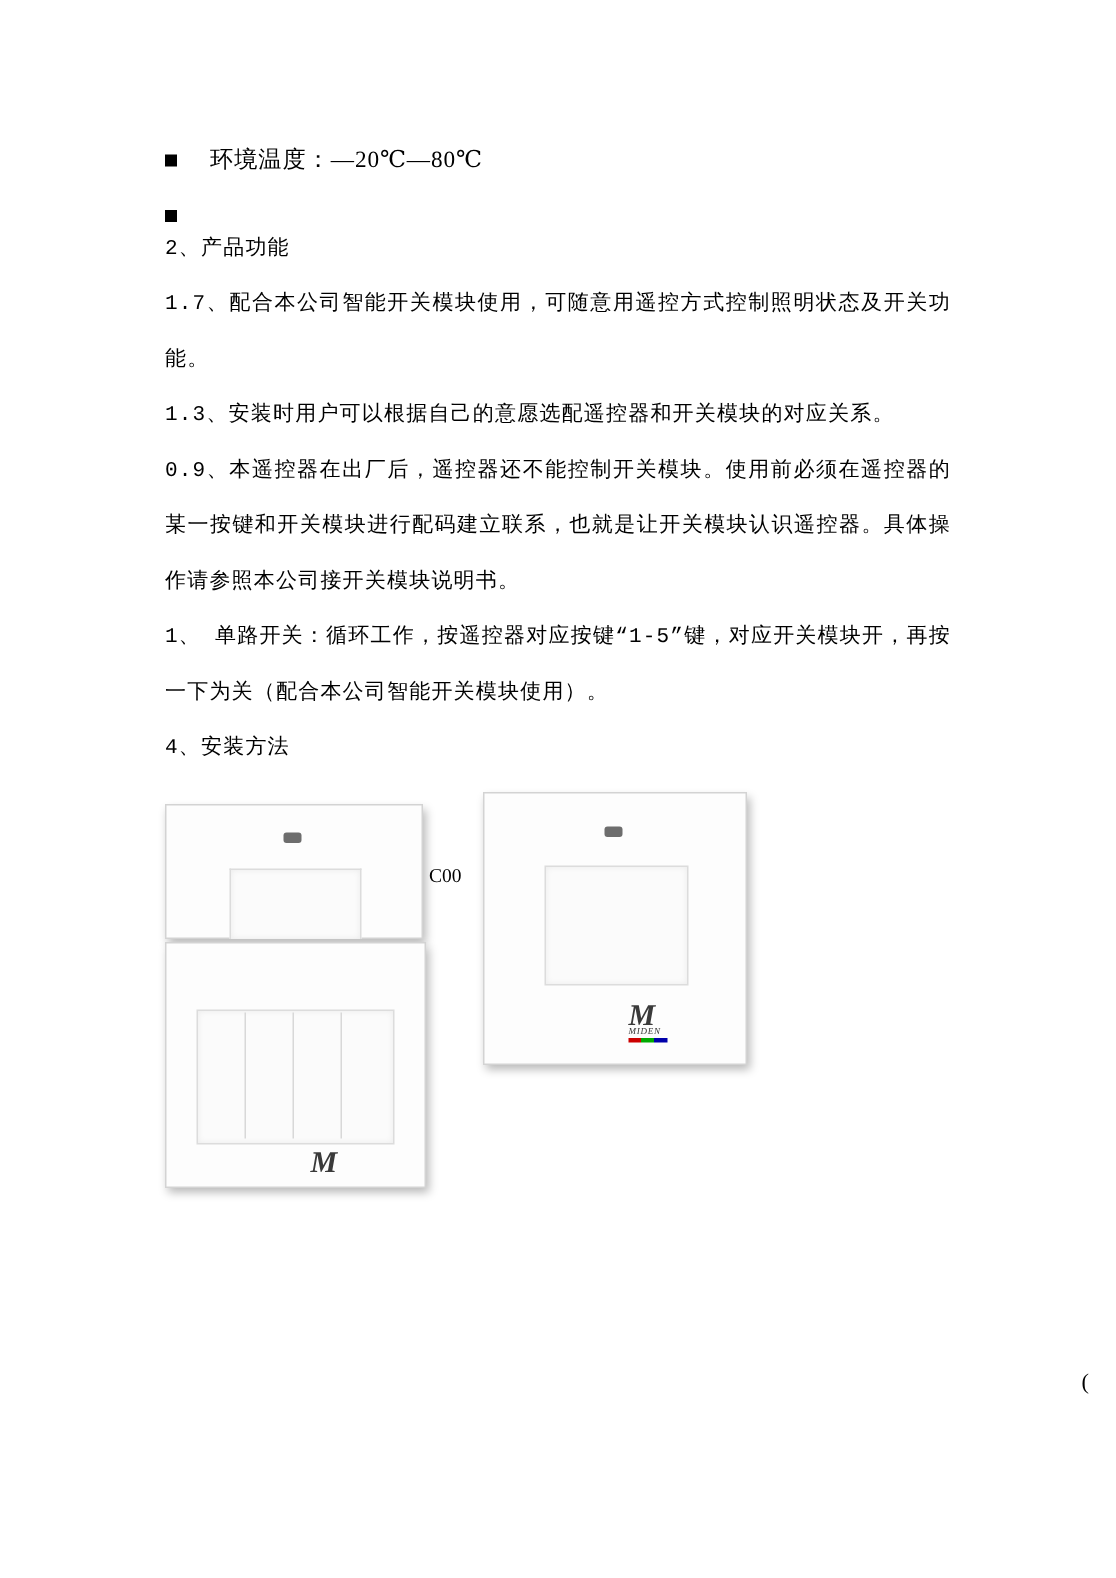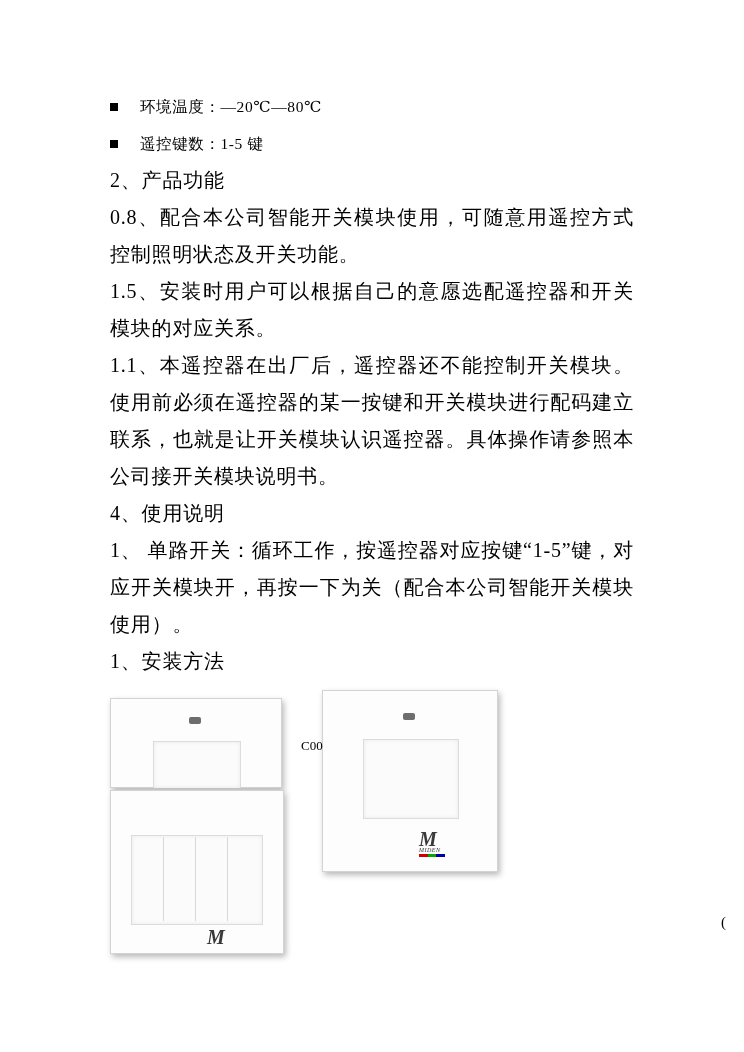--- a/index.html
+++ b/index.html
@@ -38,25 +38,26 @@
     margin-top: 15px;
     margin-right: 22px;
     flex: 0 0 auto;
   }
   .bullet-text {
     font-size: 15.5px;
     line-height: 37px;
     letter-spacing: 0.6px;
   }
   .para {
-    font-size: 20px;
+    font-size: 14px;
     line-height: 37px;
     letter-spacing: 0.8px;
     text-align: justify;
     margin: 0;
+    font-family: Liberation Mono, monospace;
   }
 
   
   .figures {
     position: relative;
     margin-top: 10px;
     height: 260px;
   }
   .sw {
     position: absolute;
@@ -125,30 +126,28 @@
 <div class="page">
   <div class="doc-body">
 
     <div class="bullet-line">
       <span class="bullet-sq"></span>
       <span class="bullet-text">环境温度：—20℃—80℃</span>
     </div>
 
     <div class="bullet-line">
       <span class="bullet-sq"></span>
-      <span class="bullet-text">遥控键数：1-5 键</span>
     </div>
 
     <p class="para">2、产品功能</p>
-    <p class="para">0.8、配合本公司智能开关模块使用，可随意用遥控方式控制照明状态及开关功能。</p>
-    <p class="para">1.5、安装时用户可以根据自己的意愿选配遥控器和开关模块的对应关系。</p>
-    <p class="para">1.1、本遥控器在出厂后，遥控器还不能控制开关模块。使用前必须在遥控器的某一按键和开关模块进行配码建立联系，也就是让开关模块认识遥控器。具体操作请参照本公司接开关模块说明书。</p>
-    <p class="para">4、使用说明</p>
+    <p class="para">1.7、配合本公司智能开关模块使用，可随意用遥控方式控制照明状态及开关功能。</p>
+    <p class="para">1.3、安装时用户可以根据自己的意愿选配遥控器和开关模块的对应关系。</p>
+    <p class="para">0.9、本遥控器在出厂后，遥控器还不能控制开关模块。使用前必须在遥控器的某一按键和开关模块进行配码建立联系，也就是让开关模块认识遥控器。具体操作请参照本公司接开关模块说明书。</p>
     <p class="para">1、 单路开关：循环工作，按遥控器对应按键“1-5”键，对应开关模块开，再按一下为关（配合本公司智能开关模块使用）。</p>
-    <p class="para">1、安装方法</p>
+    <p class="para">4、安装方法</p>
 
     <div class="figures">
 
       <div class="sw" style="left:0px; top:8px; width:170px; height:88px;">
         <div class="led" style="left:78px; top:18px; width:12px; height:7px;"></div>
         <div class="rocker" style="left:42px; top:42px; width:86px; height:46px; border-bottom:none;"></div>
       </div>
 
       <div class="sw" style="left:212px; top:0px; width:174px; height:180px;">
         <div class="led" style="left:80px; top:22px; width:12px; height:7px;"></div>
@@ -165,19 +164,19 @@
         <div class="divider-v" style="left:52px; top:46px; height:84px;"></div>
         <div class="divider-v" style="left:84px; top:46px; height:84px;"></div>
         <div class="divider-v" style="left:116px; top:46px; height:84px;"></div>
         <div class="logo" style="left:96px; top:136px;">
           <span class="m">M</span>
           
           
         </div>
       </div>
 
-      <div class="fig-label" style="left:191px; top:48px;text-align:right;">C00</div>
+      <div class="fig-label" style="left:176px; top:48px;text-align:right;">C00</div>
 
     </div>
   </div>
 
   <div class="paren-right">(</div>
 </div>
 
 </body></html>

